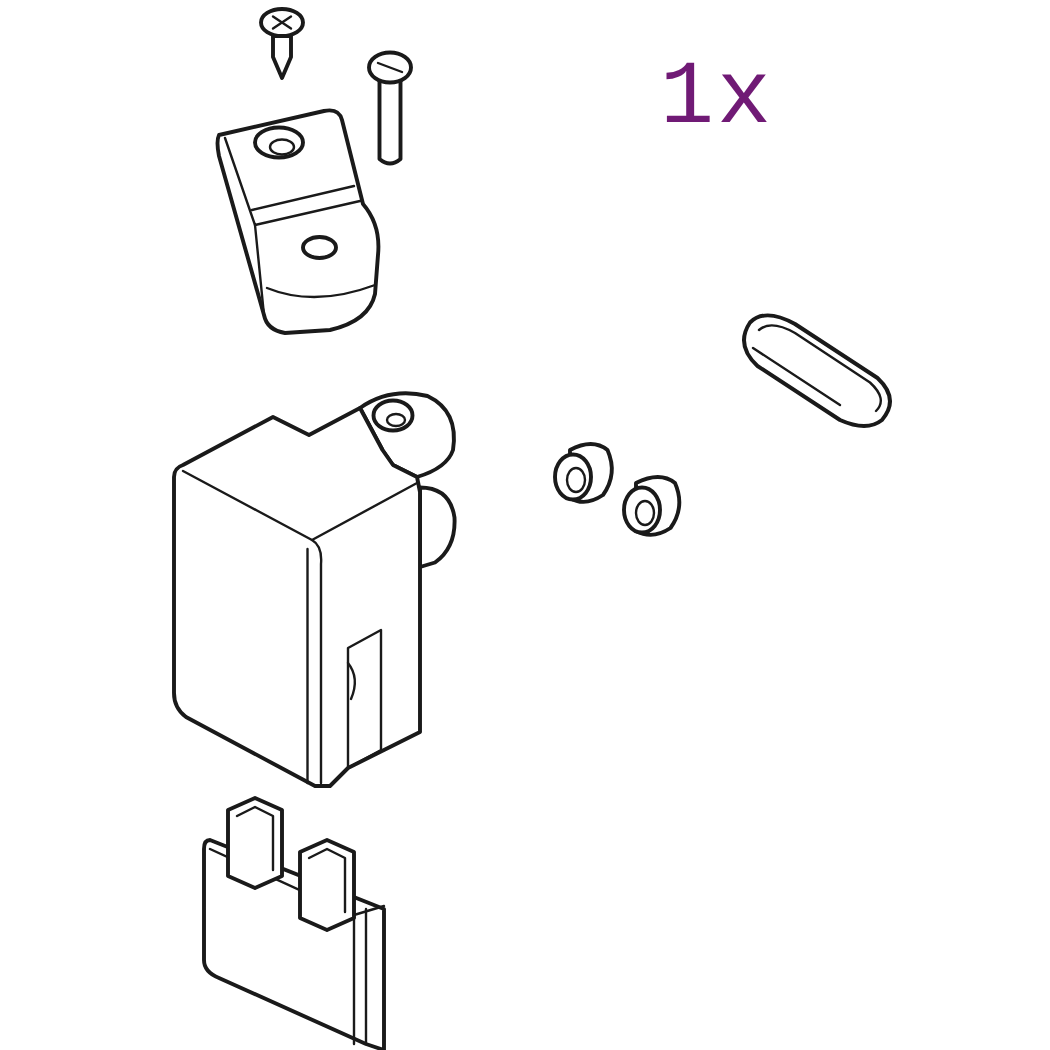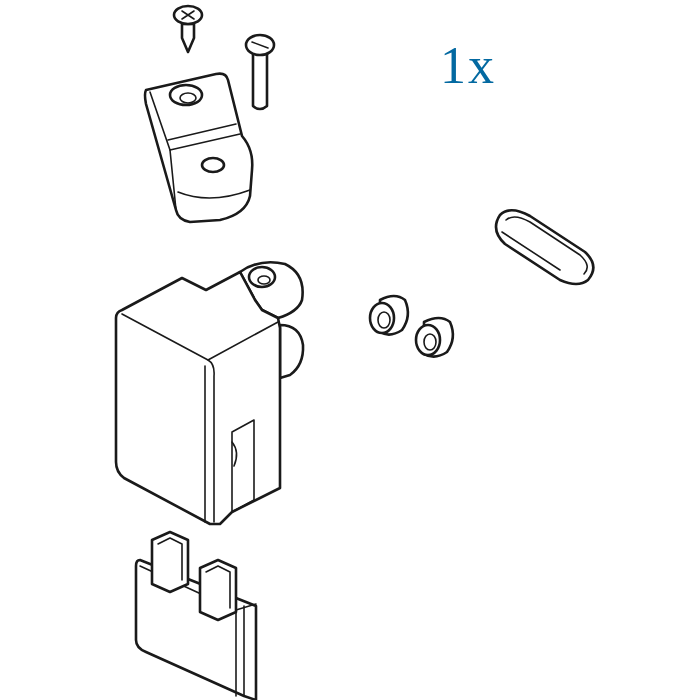--- a/index.html
+++ b/index.html
@@ -1,21 +1,21 @@
 <!DOCTYPE html>
 <html><head>
   <meta charset="utf-8">
   <style>
     html, body { margin: 0; padding: 0; background: #ffffff; }
     body { width: 700px; height: 700px; position: relative; overflow: hidden; }
     .canvas { position: absolute; left: 0; top: 0; width: 700px; height: 700px; }
     .qty {
       position: absolute; left: 440px; top: 26px;
-      font-family: Liberation Serif, serif; font-size: 52px; line-height: 80px;
-      color: #0369a1; letter-spacing: 2px;
+      font-family: Liberation Mono, monospace; font-size: 60px; line-height: 80px;
+      color: #701a75; letter-spacing: 2px;
     }
     svg .o { fill: #fff; stroke: #1a1a1a; stroke-width: 2.6; stroke-linejoin: round; stroke-linecap: round; }
     svg .t { fill: none; stroke: #1a1a1a; stroke-width: 1.6; stroke-linejoin: round; stroke-linecap: round; }
   </style>
 </head>
 <body>
 
 <div class="canvas">
   <svg width="700" height="700" viewBox="0 0 700 700">
 

